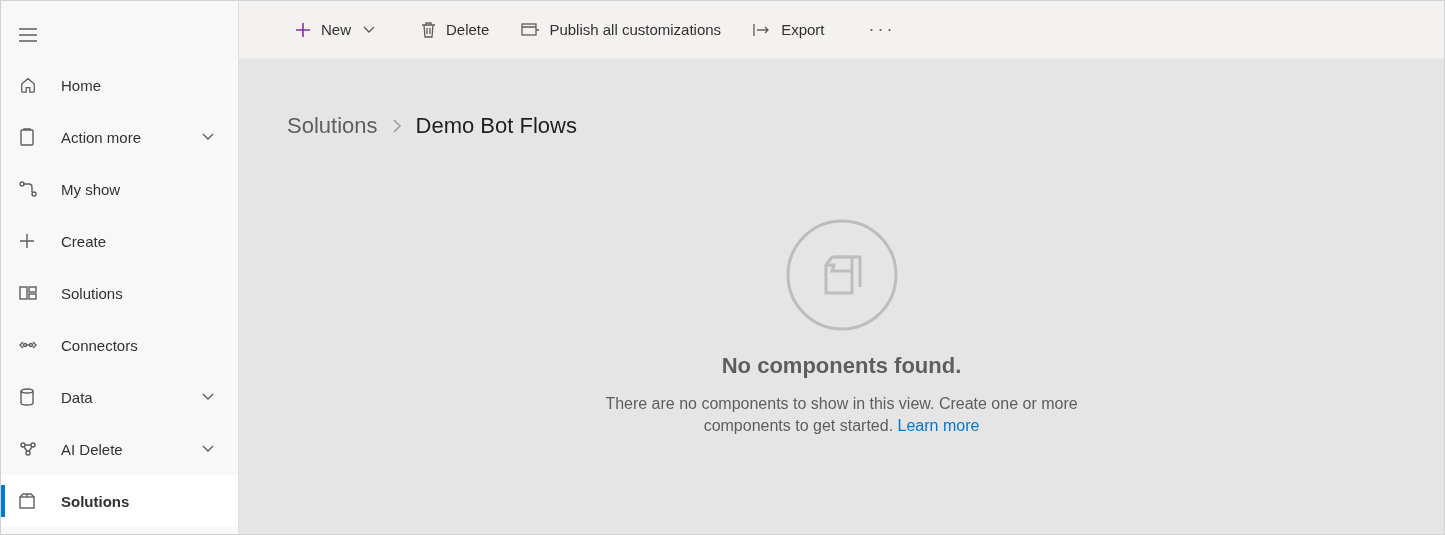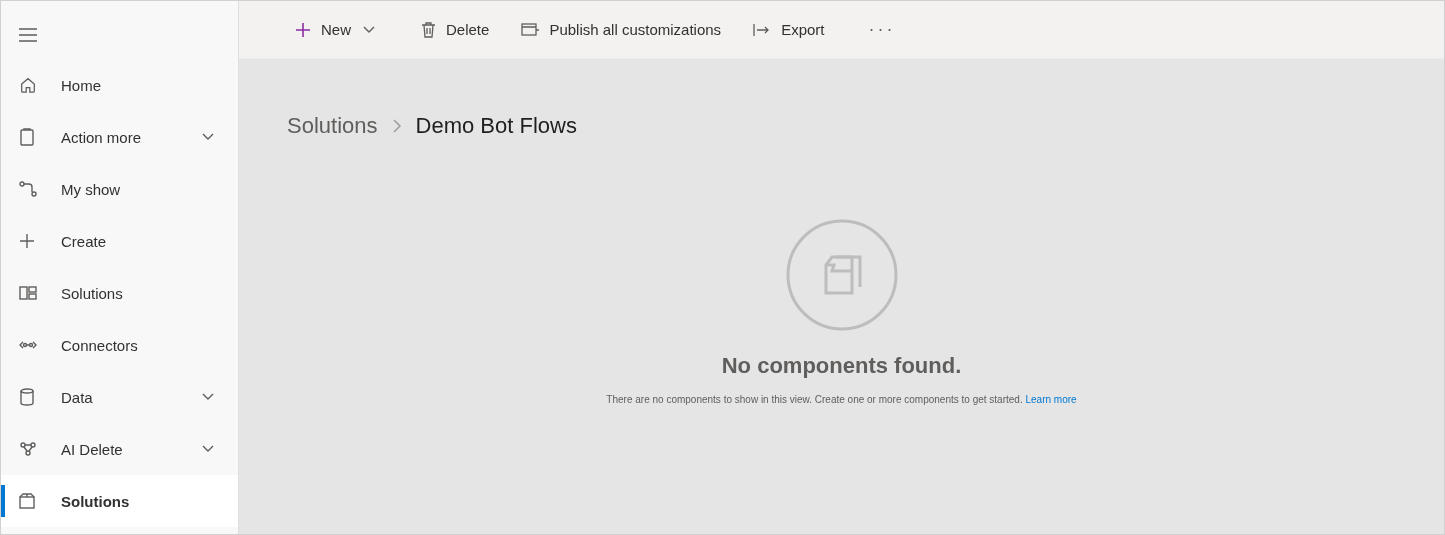--- a/index.html
+++ b/index.html
@@ -114,21 +114,21 @@
   }
   .empty-illus { width: 112px; height: 112px; color: #bdbdbd; }
   .empty-title {
     margin-top: 22px;
     font-size: 22px;
     font-weight: 600;
     color: #605e5c;
   }
   .empty-sub {
     margin-top: 14px;
-    font-size: 10px;
+    font-size: 16px;
     color: #605e5c;
     text-align: center;
     max-width: 560px;
     line-height: 1.4;
   }
   .empty-sub a { color: #0078d4; text-decoration: none; }
   svg { display: block; }
 </style>
 </head>
 <body>

